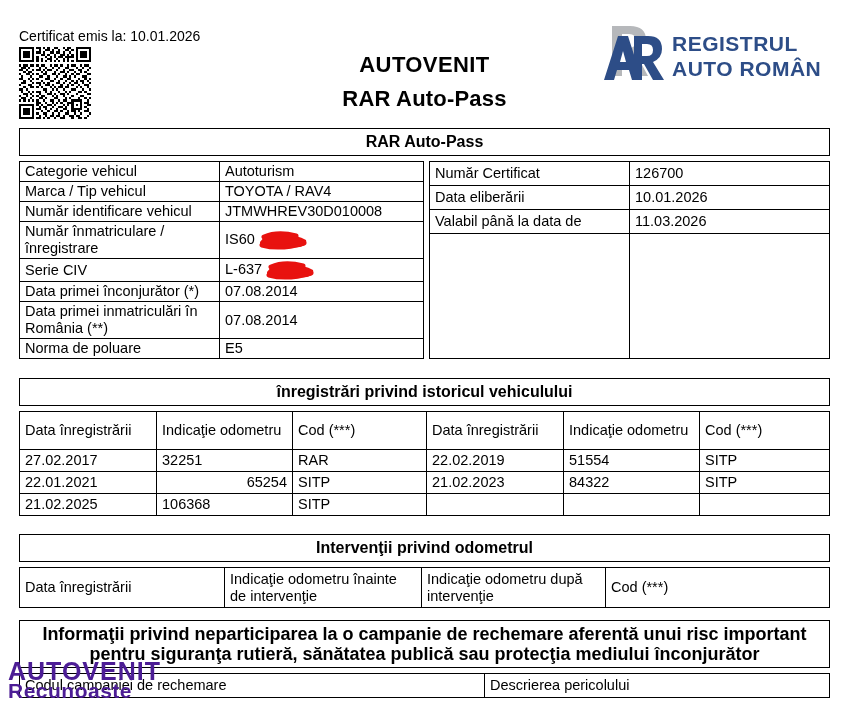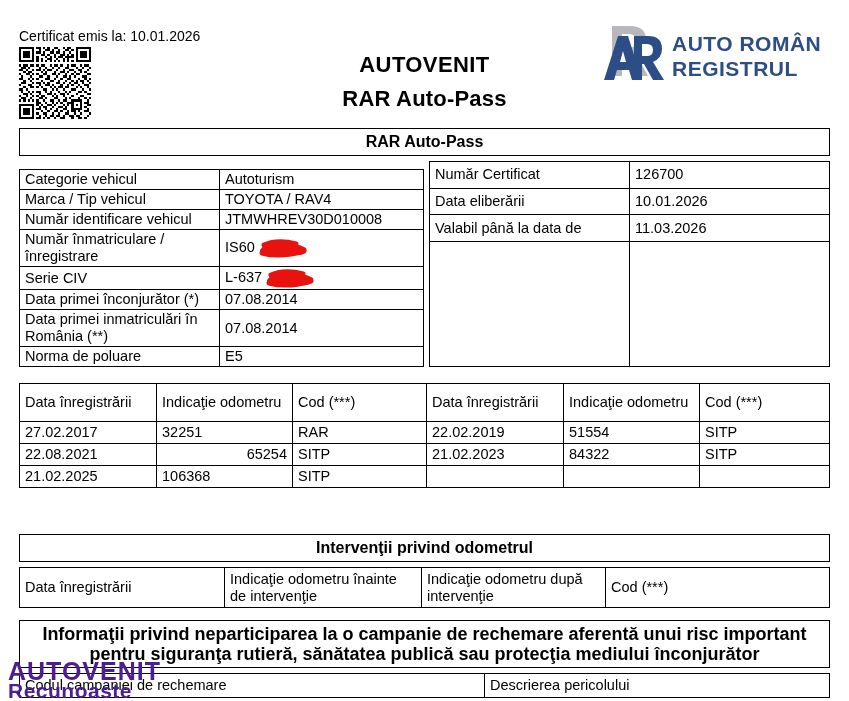--- a/index.html
+++ b/index.html
@@ -482,31 +482,31 @@
 
       <path d="M28 8 L46 8 Q62 8 62 22 Q62 32 52 36 L64 58 L52 58 L42 38 L38 38 L38 58 L28 58 Z" fill="#b6b8bb"></path>
       <path d="M38 16 L45 16 Q52 16 52 23 Q52 30 45 30 L38 30 Z" fill="#ffffff"></path>
 
       <path d="M20 62 L34 18 L44 18 L58 62 L48 62 L45 52 L33 52 L30 62 Z" fill="#2d4d87"></path>
       <path d="M36 44 L42 44 L39 33 Z" fill="#ffffff"></path>
       <path d="M50 18 L64 18 Q78 18 78 31 Q78 40 69 44 L80 62 L69 62 L60 46 L58 46 L58 62 L50 62 Z" fill="#2d4d87"></path>
       <path d="M58 26 L63 26 Q69 26 69 32 Q69 38 63 38 L58 38 Z" fill="#ffffff"></path>
     </svg>
     <div class="logo-text">
+      <div>REGISTRUL</div>
       <div>AUTO ROMÂN</div>
-      <div>REGISTRUL</div>
     </div>
   </div>
 </div>
 
 <div class="block" style="top:128px;">
   <div class="band">RAR Auto-Pass</div>
   <div style="height:5px;"></div>
   <div style="display:flex; gap:0;">
-    <table class="t" style="width:405px;margin-top:8px;">
+    <table class="t" style="width:405px;">
       <colgroup>
           <col style="width:200px;">
           <col>
         </colgroup>
       <tbody>
           <tr>
             <td class="lbl">Categorie vehicul</td>
             <td class="val"><span>Autoturism</span></td>
           </tr>
           <tr>
@@ -569,20 +569,21 @@
           <tr>
             <td style="height: 125px;"></td>
             <td></td>
           </tr>
         </tbody>
     </table>
   </div>
 </div>
 
 <div class="block" style="top:378px;">
+  <div class="band">înregistrări privind istoricul vehiculului</div>
   <div style="height:5px;"></div>
   <table class="t">
     <colgroup>
       <col style="width:137px;">
         <col style="width:136px;">
         <col style="width:134px;">
       <col style="width:137px;">
         <col style="width:136px;">
         <col>
     </colgroup>
@@ -599,21 +600,21 @@
     <tbody>
         <tr>
           <td style="height: 22px;">27.02.2017</td>
           <td style="height: 22px;">32251</td>
           <td style="height: 22px;">RAR</td>
           <td style="height: 22px; margin-top: 32px;">22.02.2019</td>
           <td style="height: 22px;">51554</td>
           <td style="height: 22px;">SITP</td>
         </tr>
         <tr>
-          <td style="height: 22px;">22.08.2021</td>
+          <td style="height: 22px;">22.01.2021</td>
           <td style="height: 22px; text-align: right;">65254</td>
           <td style="height: 22px;">SITP</td>
           <td style="height: 22px;">21.02.2023</td>
           <td style="height: 22px;">84322</td>
           <td style="height: 22px;">SITP</td>
         </tr>
         <tr>
           <td style="height: 22px;">21.02.2025</td>
           <td style="height: 22px;">106368</td>
           <td style="height: 22px;">SITP</td>

